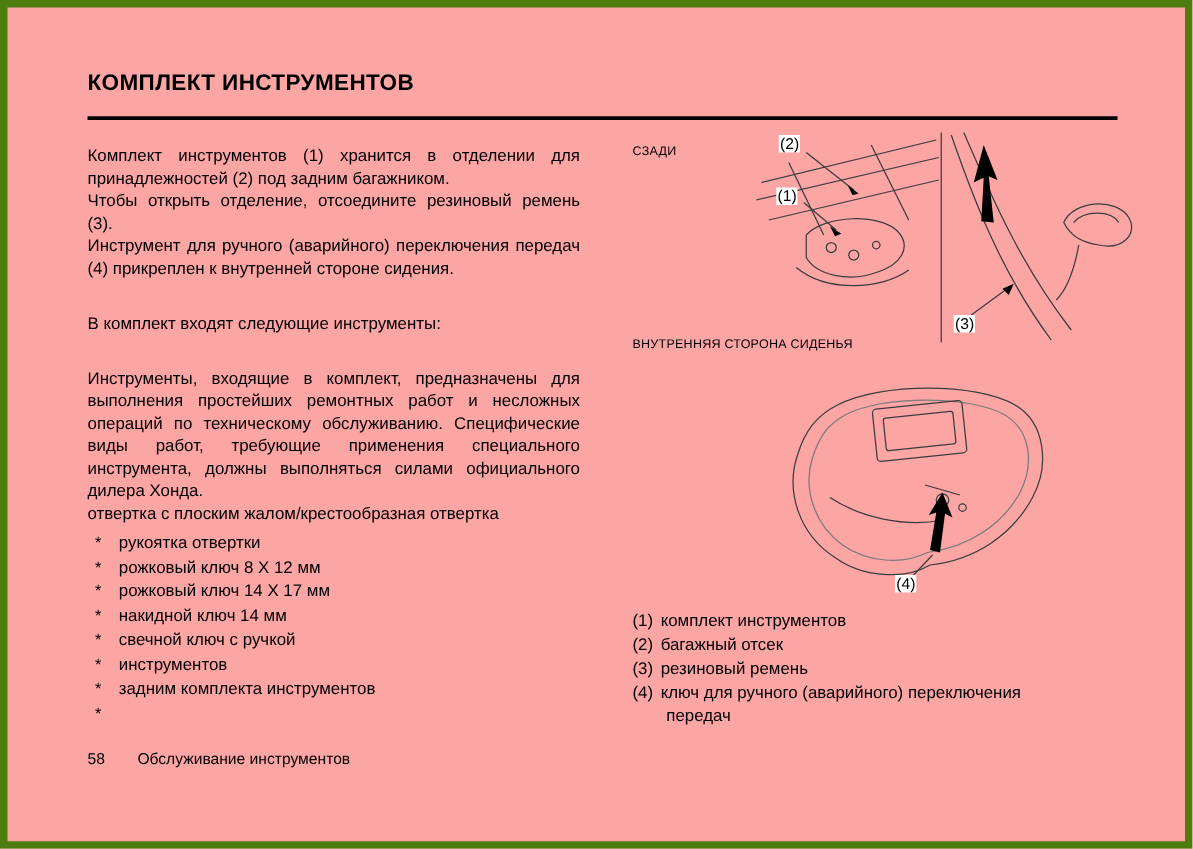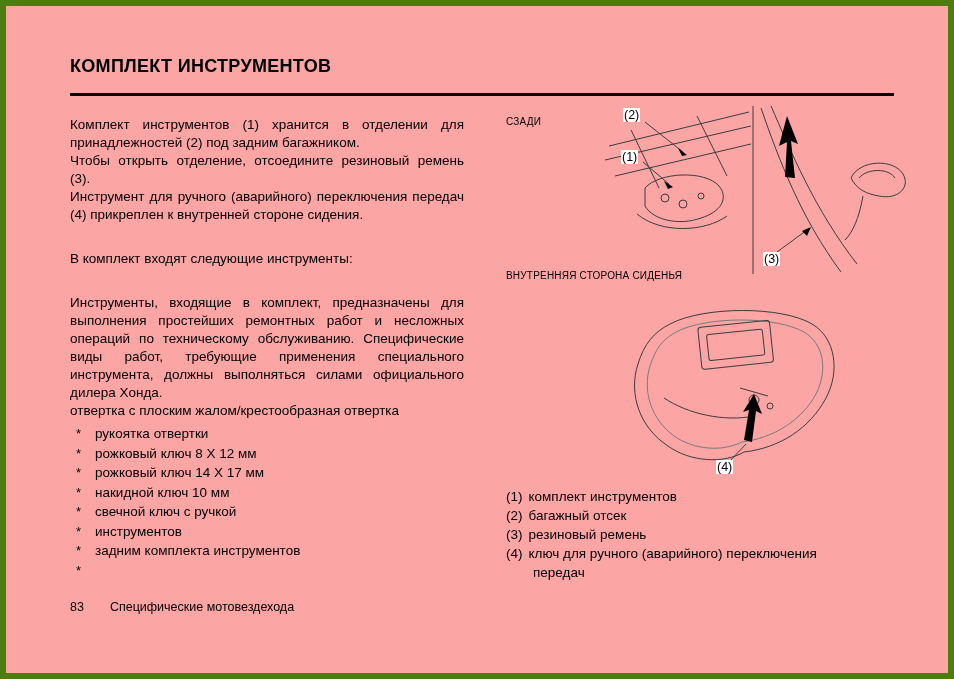--- a/index.html
+++ b/index.html
@@ -82,21 +82,21 @@
       <li>
           <span class="bullet">*</span>
           <span>рожковый ключ 8 X 12 мм</span>
         </li>
       <li>
           <span class="bullet">*</span>
           <span>рожковый ключ 14 X 17 мм</span>
         </li>
       <li>
           <span class="bullet">*</span>
-          <span>накидной ключ 10 мм</span>
+          <span>накидной ключ 14 мм</span>
         </li>
       <li>
           <span class="bullet">*</span>
           <span>свечной ключ с ручкой</span>
         </li>
       <li>
           <span class="bullet">*</span>
           <span>инструментов</span>
         </li>
       <li>
@@ -171,16 +171,16 @@
   </div>
 
   <div class="legend">
     <div class="legend-item"><span class="num">(1)</span><span>комплект инструментов</span></div>
     <div class="legend-item"><span class="num">(2)</span><span>багажный отсек</span></div>
     <div class="legend-item"><span class="num">(3)</span><span>резиновый ремень</span></div>
     <div class="legend-item"><span class="num">(4)</span><span>ключ для ручного (аварийного) переключения передач</span></div>
   </div>
 
   <div class="footer">
-    <span>83</span><span class="section">Специфические мотовездехода</span>
+    <span>58</span><span class="section">Обслуживание инструментов</span>
   </div>
 
 </div>
 
 </body></html>

